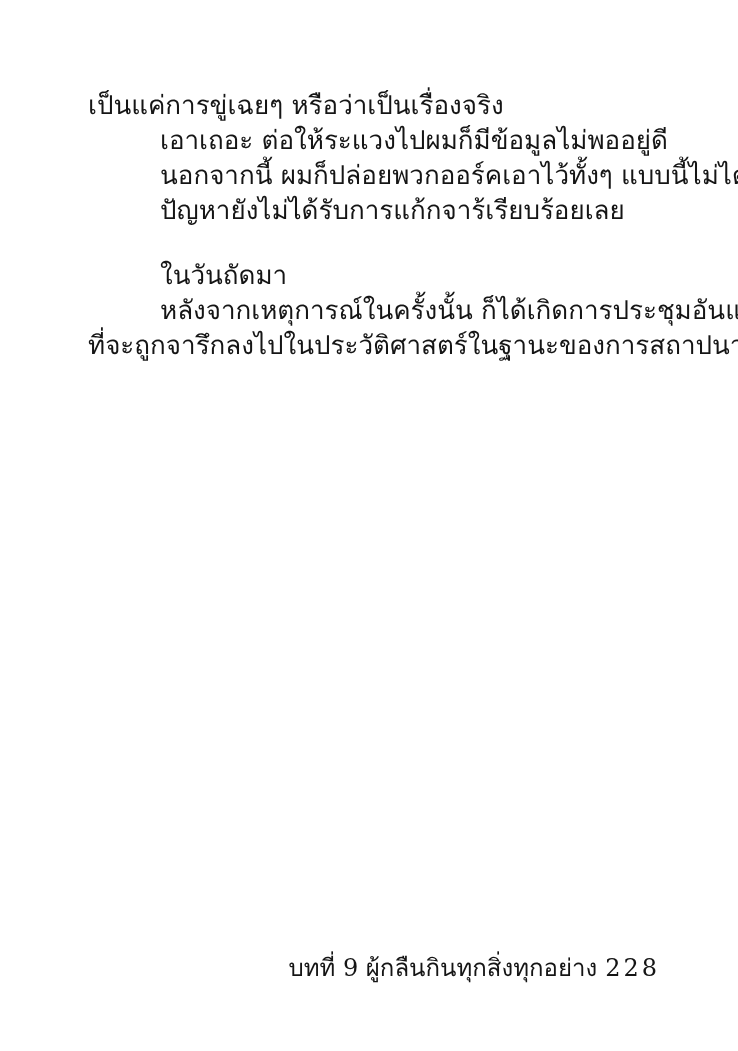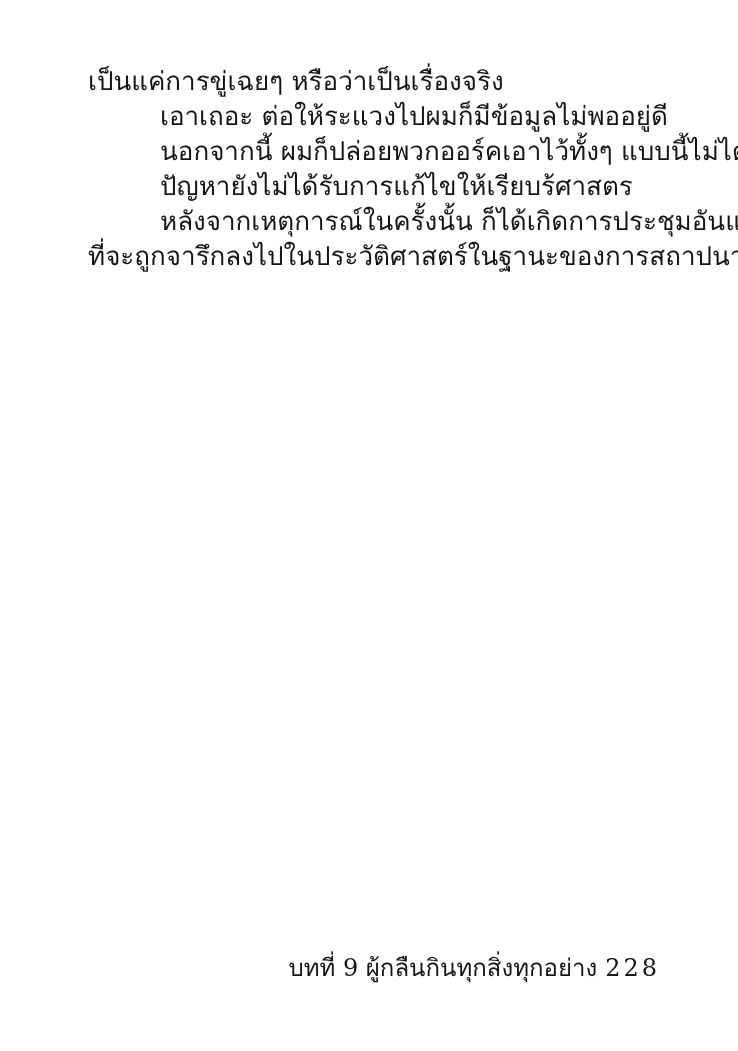--- a/index.html
+++ b/index.html
@@ -11,21 +11,21 @@
     position: relative;
     width: 738px;
     height: 1051px;
     margin: 0 auto;
     background: #ffffff;
     overflow: hidden;
     font-family: "DejaVu Sans", sans-serif;
   }
   .body-text {
     position: absolute;
-    top: 64px;
+    top: 88px;
     left: 88px;
     right: 78px;
     font-size: 26px;
     line-height: 35px;
     color: #151515;
   }
   .line {
     white-space: nowrap;
   }
   .line.indent {
@@ -52,20 +52,21 @@
 </head>
 <body>
 
 <div class="page" style="background: rgb(255, 255, 255); color: rgb(21, 21, 21);">
 
   <main class="body-text">
 
   <div class="line">เป็นแค่การขู่เฉยๆ หรือว่าเป็นเรื่องจริง</div>
       <div class="line indent">เอาเถอะ ต่อให้ระแวงไปผมก็มีข้อมูลไม่พออยู่ดี</div>
       <div class="line indent">นอกจากนี้ ผมก็ปล่อยพวกออร์คเอาไว้ทั้งๆ แบบนี้ไม่ได้ด้วย</div>
-      <div class="line indent">ปัญหายังไม่ได้รับการแก้ไขให้เรียบร้ศาสตร</div>
+      <div class="line indent">ปัญหายังไม่ได้รับการแก้กจาร้เรียบร้อยเลย</div>
+      <div class="line indent gap">ในวันถัดมา</div>
       <div class="line indent">หลังจากเหตุการณ์ในครั้งนั้น ก็ได้เกิดการประชุมอันแสนสำคัญ</div>
       <div class="line">ที่จะถูกจารึกลงไปในประวัติศาสตร์ในฐานะของการสถาปนามหาพันธมิตร</div>
     </main>
 
   <footer class="page-footer"><span>บทที่ 9 ผู้กลืนกินทุกสิ่งทุกอย่าง</span><span class="page-number">228</span></footer>
 
 </div>
 
 </body></html>

